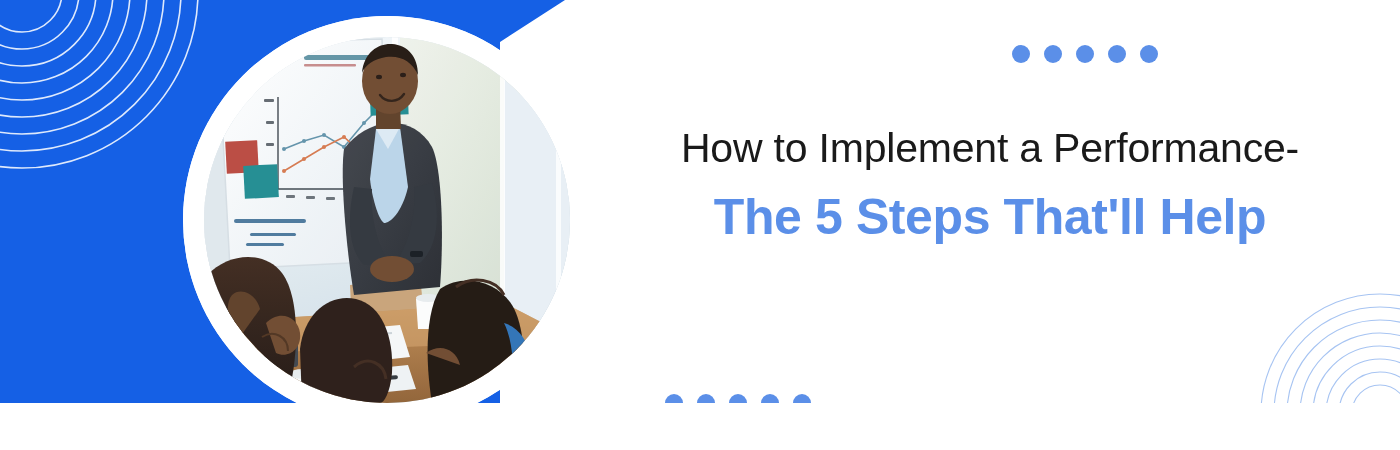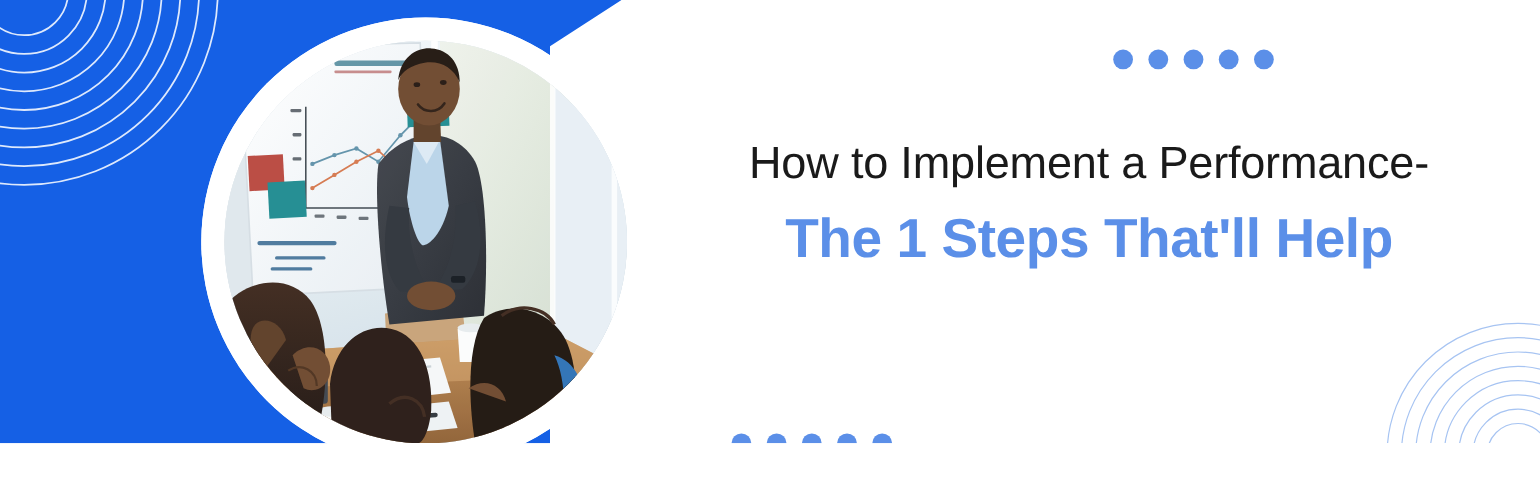--- a/index.html
+++ b/index.html
@@ -364,21 +364,21 @@
   <div class="dot-row top-right">
     <span class="dot"></span>
     <span class="dot"></span>
     <span class="dot"></span>
     <span class="dot"></span>
     <span class="dot"></span>
   </div>
 
   <div class="headline">
     <span class="line">How to Implement a Performance-</span>
-    <span class="accent">The 1 Steps That'll Help</span>
+    <span class="accent">The 5 Steps That'll Help</span>
   </div>
 
   <div class="dot-row bottom-left">
     <span class="dot"></span>
     <span class="dot"></span>
     <span class="dot"></span>
     <span class="dot"></span>
     <span class="dot"></span>
   </div>
 

